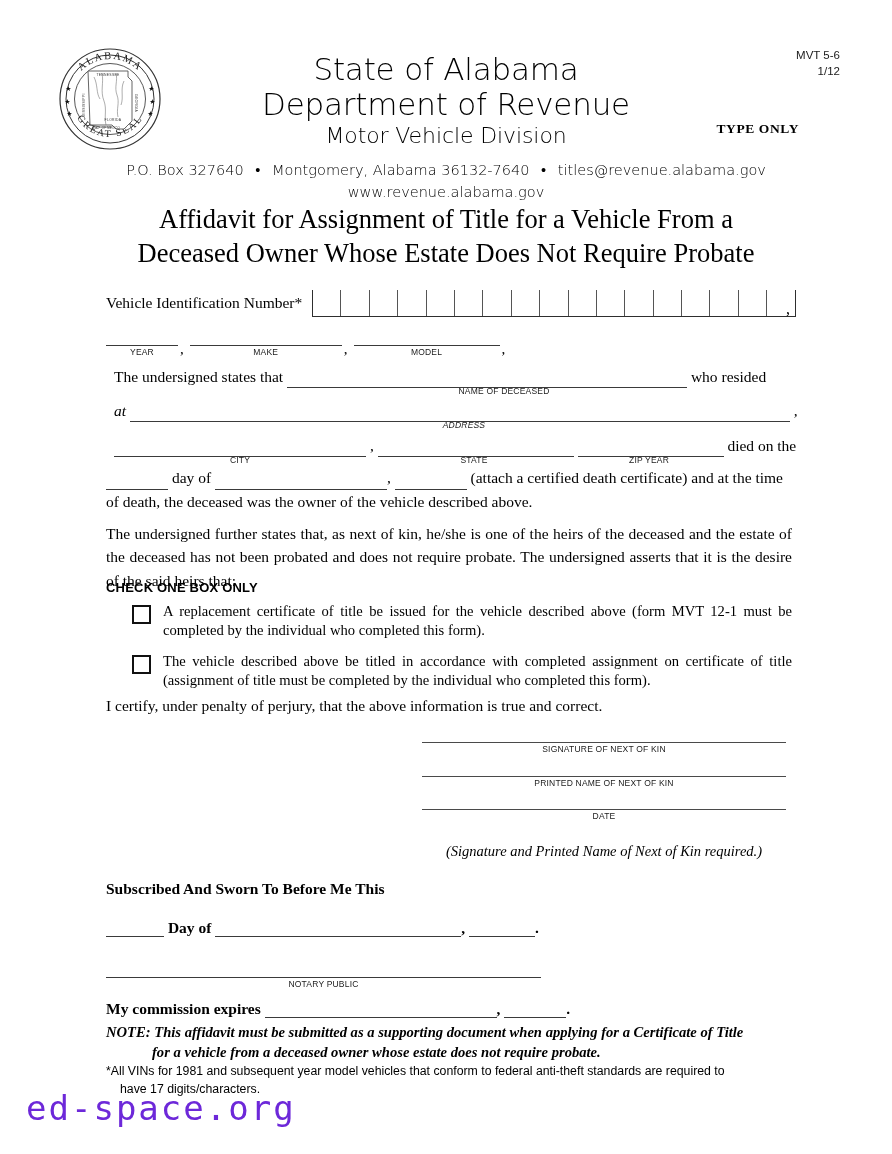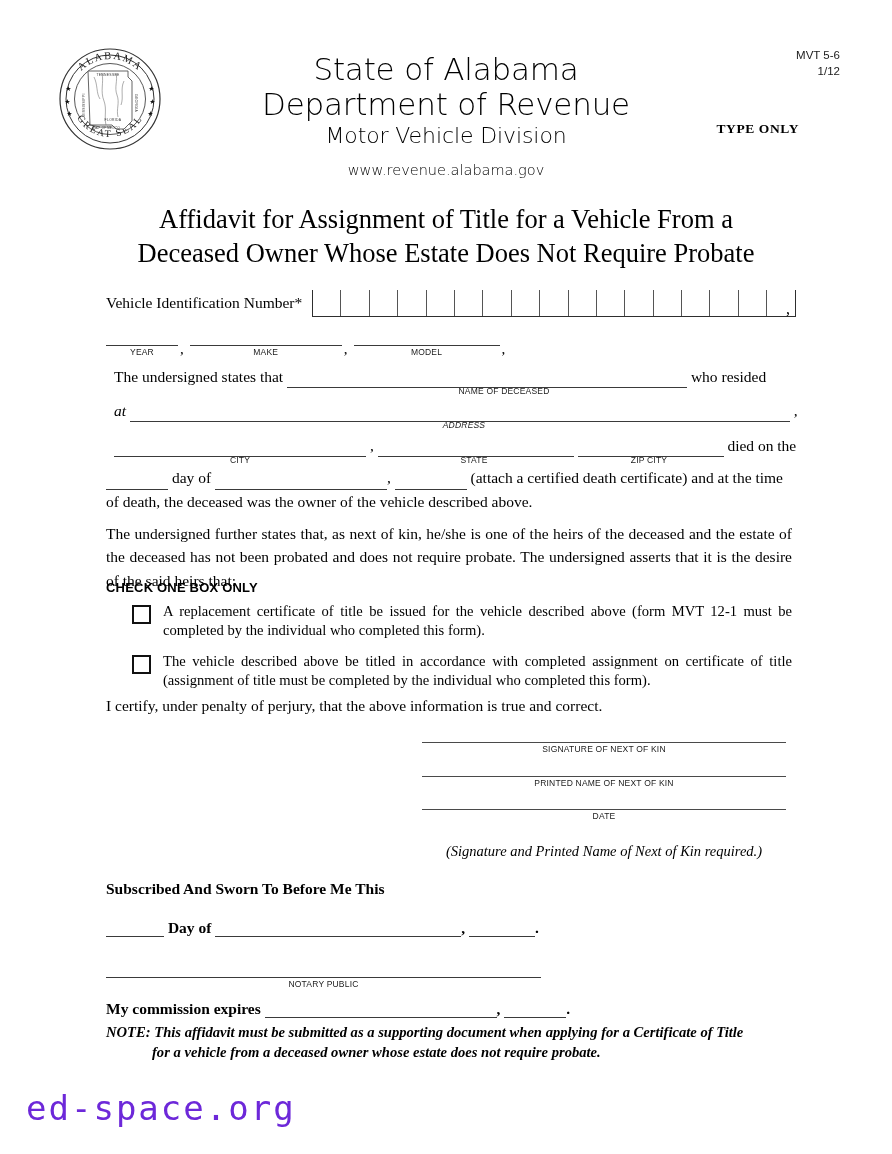--- a/index.html
+++ b/index.html
@@ -298,20 +298,27 @@
   </div>
   <div class="abs" id="typeonly">TYPE ONLY</div>
 
   <div class="abs" id="agency">
     <div class="l1">State of Alabama</div>
     <div class="l2">Department of Revenue</div>
     <div class="l3">Motor Vehicle Division</div>
   </div>
 
   <div class="abs" id="contact">
+    <div class="nowrap">
+      <span>P.O. Box 327640</span>
+      <span class="dot">•</span>
+      <span>Montgomery, Alabama 36132-7640</span>
+      <span class="dot">•</span>
+      <span>titles@revenue.alabama.gov</span>
+    </div>
     <div>www.revenue.alabama.gov</div>
   </div>
 
   <div class="abs" id="doctitle">
     <div>Affidavit for Assignment of Title for a Vehicle From a</div>
     <div>Deceased Owner Whose Estate Does Not Require Probate</div>
   </div>
 
   <div class="abs" id="vinrow">
     <span id="vinlabel">Vehicle Identification Number*</span>
@@ -373,21 +380,21 @@
     </div>
 
     <div class="line" style="height:34px;">
       <span class="rule" id="cityRule" style="width: 252px;"></span>
       <span>,</span>
       <span class="rule" id="stateRule" style="width: 196px;"></span>
       <span class="rule" id="zipRule" style="width: 146px;"></span>
       <span>died on the</span>
       <span class="caption abs" id="cityCap" style="left: 0px; top: 20px; width: 252px;">CITY</span>
       <span class="caption abs" id="stateCap" style="left: 262px; top: 20px; width: 196px;">STATE</span>
-      <span class="caption abs" id="zipCap" style="left: 462px; top: 20px; width: 146px;">ZIP CITY</span>
+      <span class="caption abs" id="zipCap" style="left: 462px; top: 20px; width: 146px;">ZIP YEAR</span>
     </div>
   </div>
 
   <div class="abs" id="p2">
     <div class="nowrap">
       <span class="rule" style="width:62px;"></span>
       <span>day of</span>
       <span class="rule" style="width:172px;"></span><span>,</span>
       <span class="rule" style="width:72px;"></span>
       <span>(attach a certified death certificate) and at the time</span>
@@ -450,16 +457,20 @@
   </div>
 
   <div class="abs" id="note">
     <div>
       <span class="lead">NOTE:</span>
       <span>This affidavit must be submitted as a supporting document when applying for a Certificate of Title</span>
     </div>
     <span class="hang">for a vehicle from a deceased owner whose estate does not require probate.</span>
   </div>
 
+  <div class="abs" id="footnote">
+    <span>*All VINs for 1981 and subsequent year model vehicles that conform to federal anti-theft standards are required to</span>
+    <span class="l2">have 17 digits/characters.</span>
+  </div>
 
   <div class="abs" id="watermark">ed-space.org</div>
 
 </div>
 
 </body></html>

